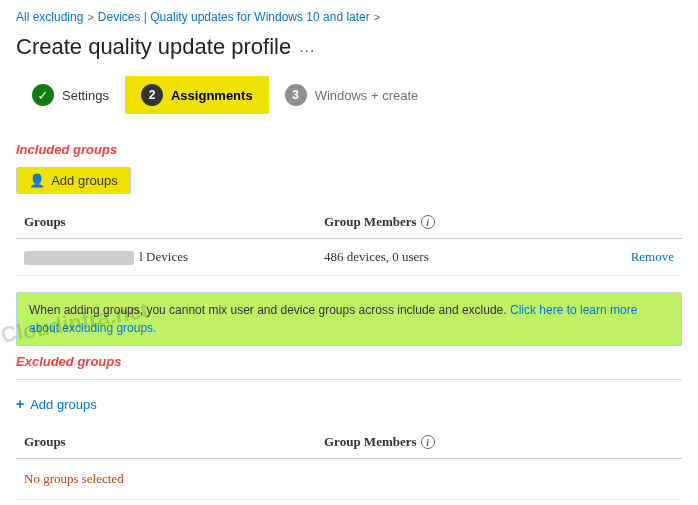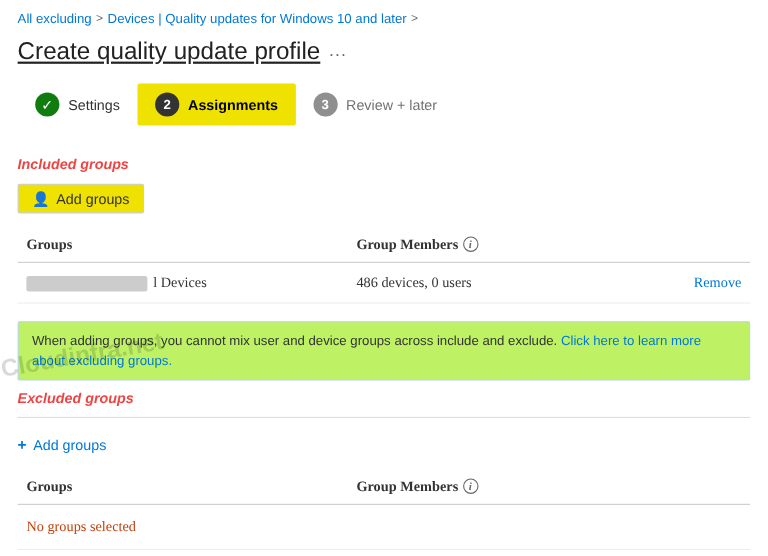--- a/index.html
+++ b/index.html
@@ -36,21 +36,20 @@
     .page-title-row {
       display: flex;
       align-items: center;
       padding: 4px 16px 16px 16px;
       gap: 8px;
     }
     .page-title {
       font-size: 22px;
       font-weight: 300;
       color: #222;
-      text-decoration: underline;
     }
     .more-icon {
       font-size: 16px;
       color: #666;
       cursor: pointer;
       letter-spacing: 1px;
     }
 
     
     .steps-row {
@@ -293,21 +292,21 @@
     <span class="step-label">Settings</span>
   </div>
 
   <div class="step active">
     <div class="step-circle">2</div>
     <span class="step-label">Assignments</span>
   </div>
 
   <div class="step disabled">
     <div class="step-circle">3</div>
-    <span class="step-label">Review + later</span>
+    <span class="step-label">Windows + create</span>
   </div>
 </div>
 
 <div class="content">
 
   <div>
     <div class="section-label">Included groups</div>
 
     <button class="add-groups-btn">
       <span>👤</span>

